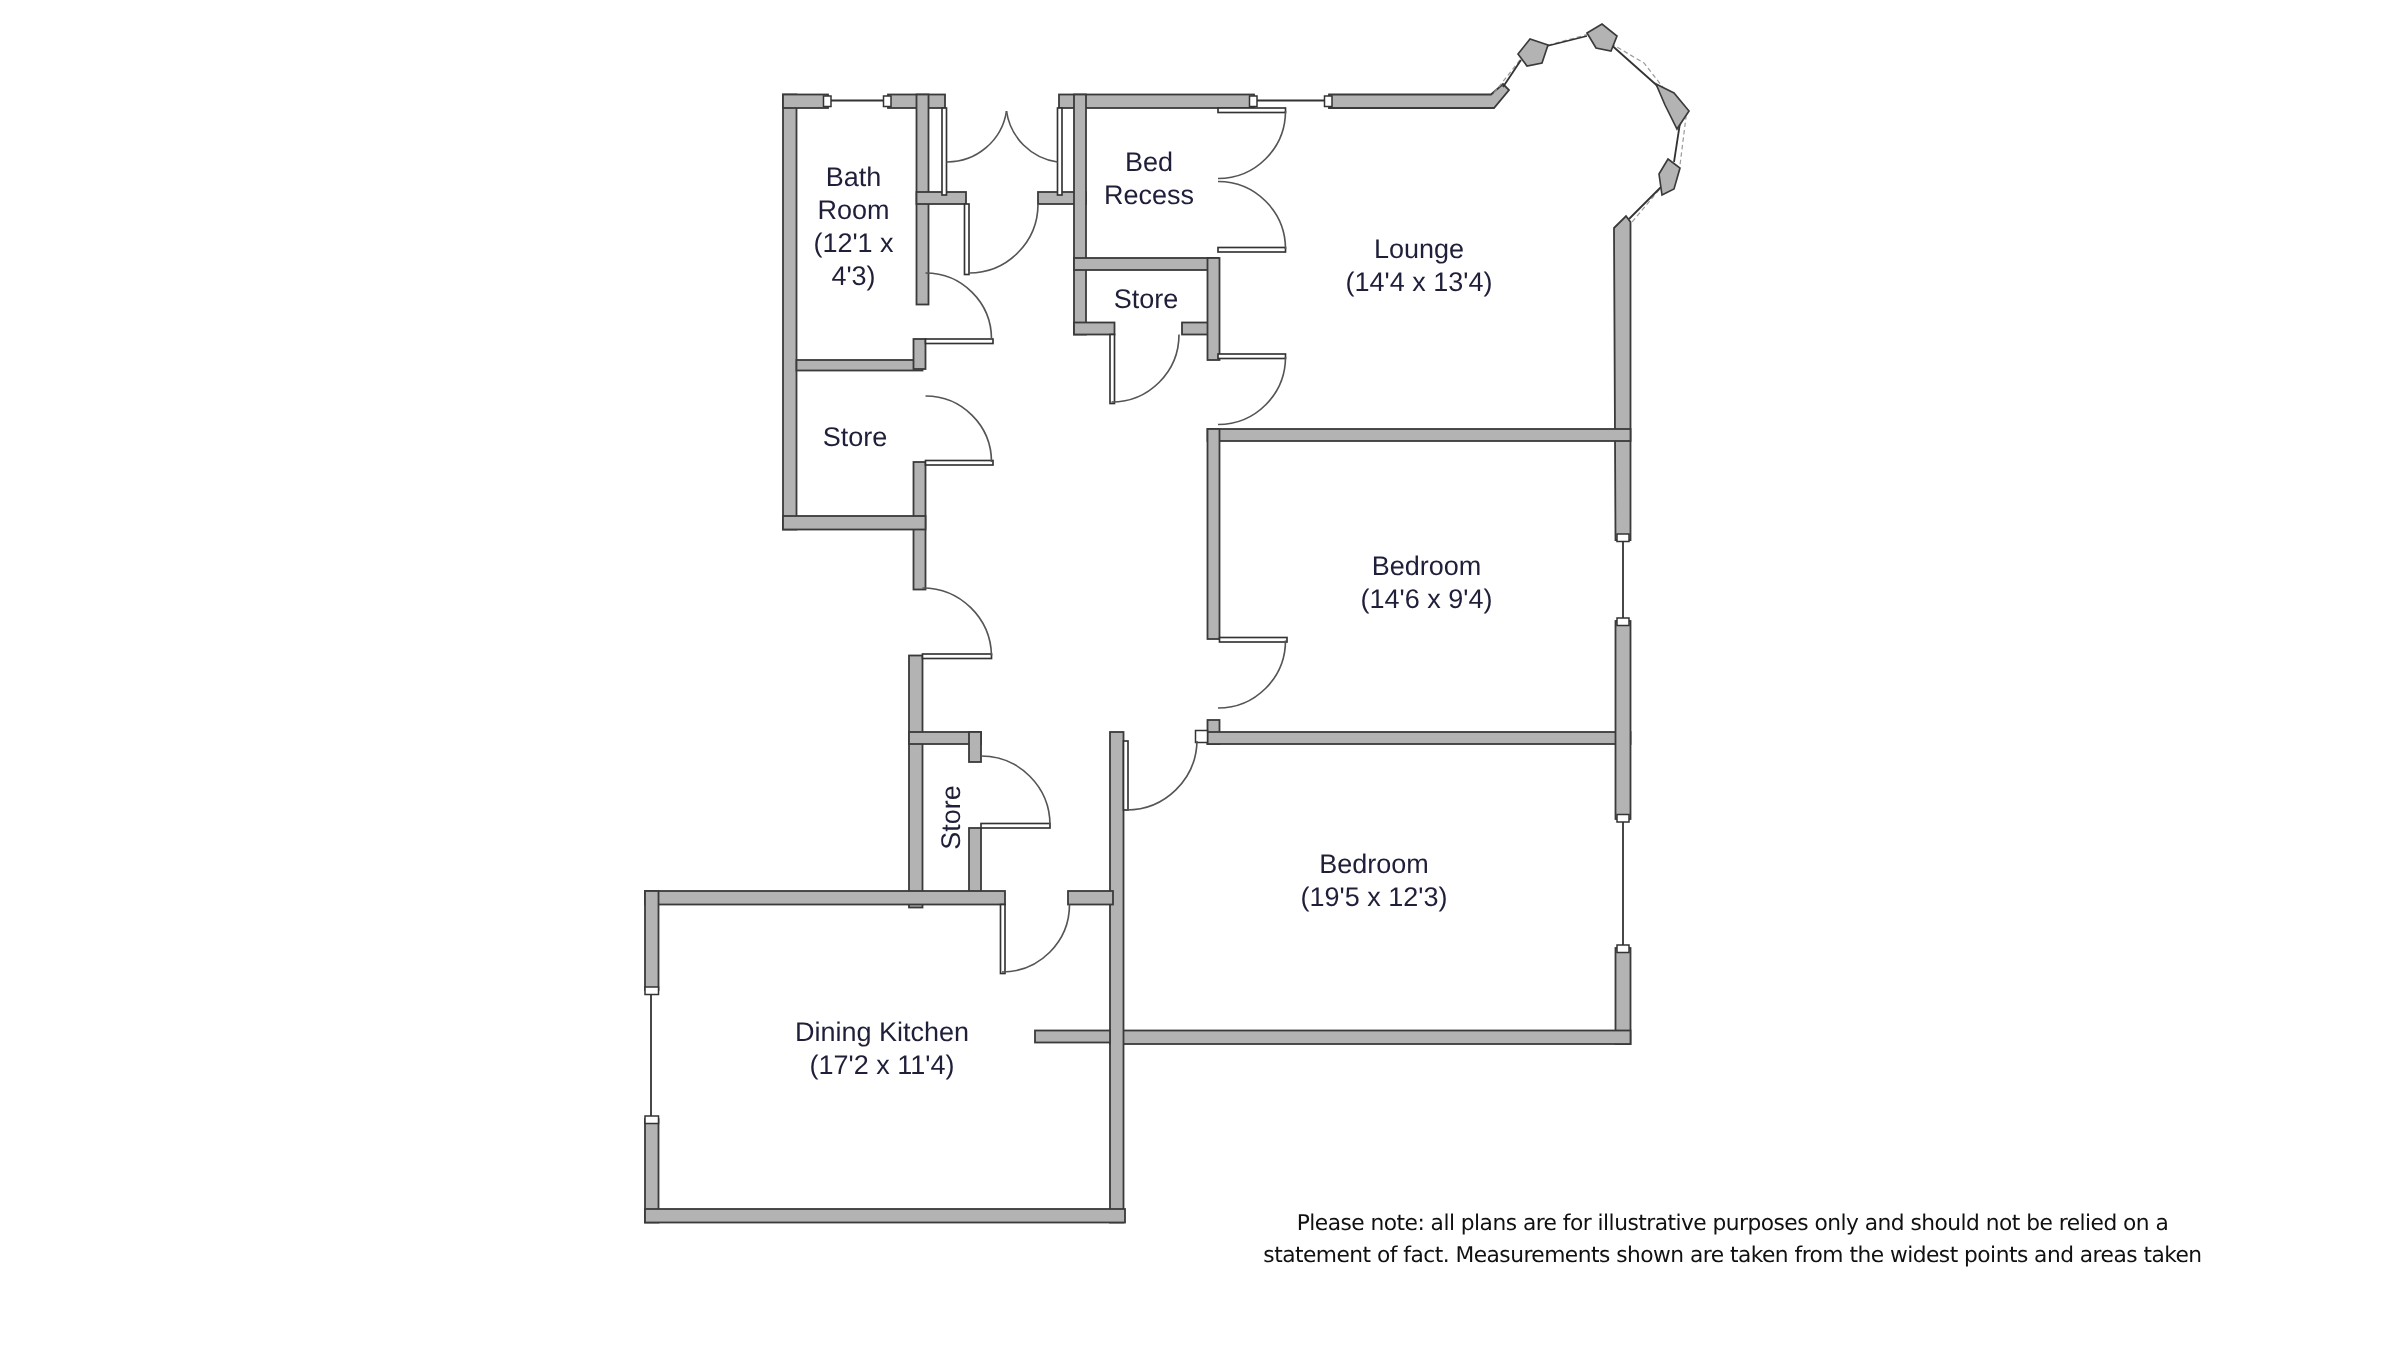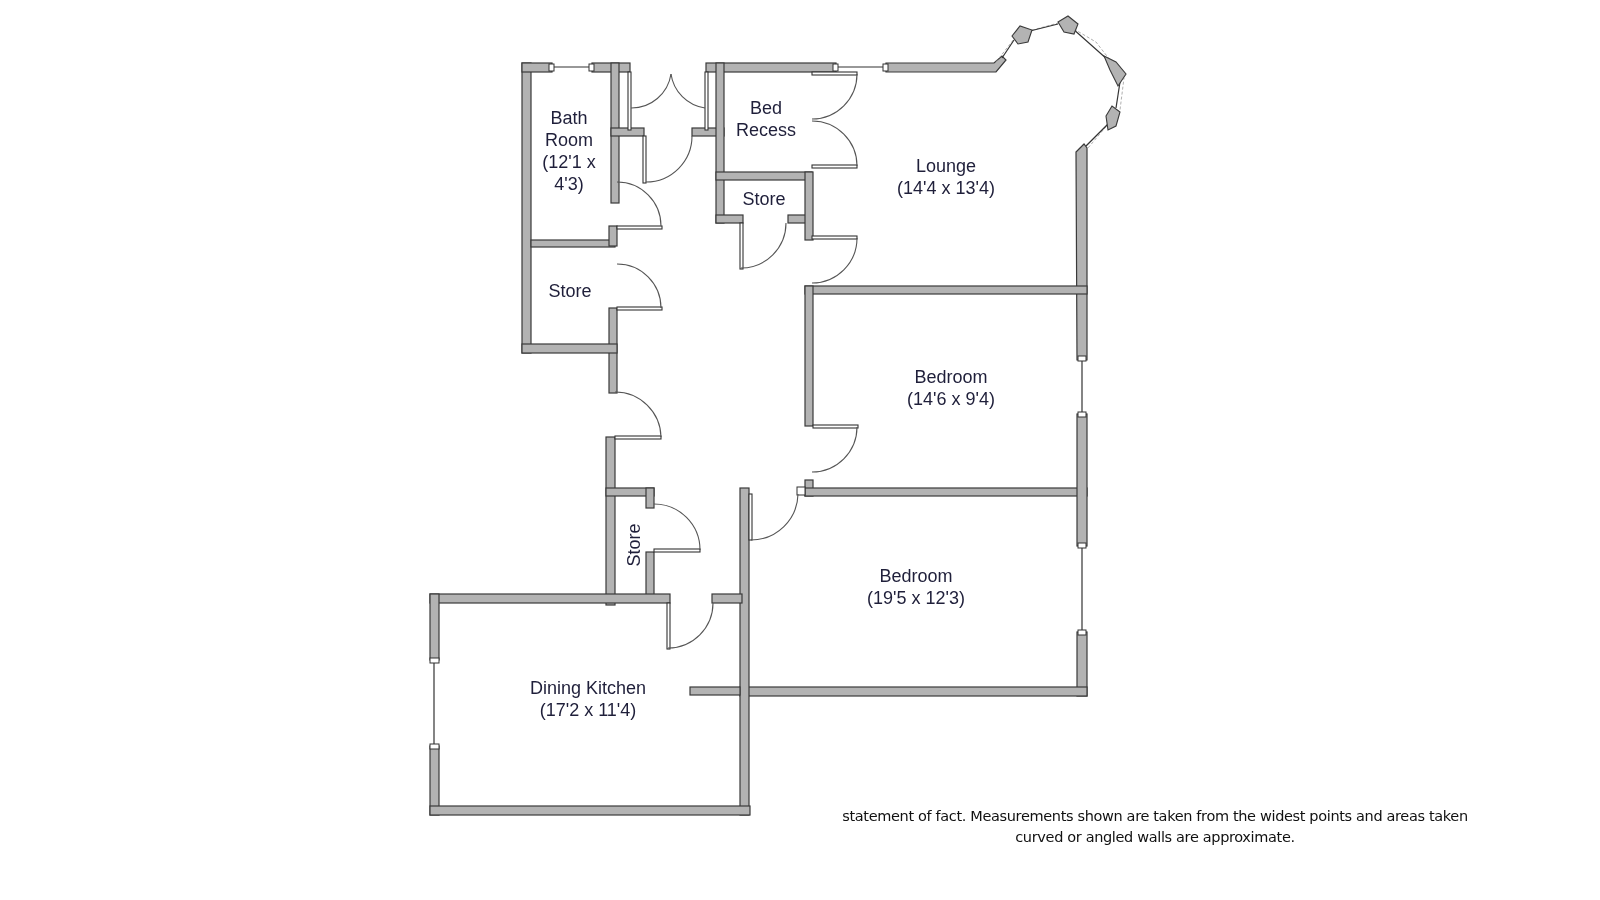--- a/index.html
+++ b/index.html
@@ -186,15 +186,15 @@
     <text class="room-label" x="916" y="604">(19'5 x 12'3)</text>
 
     <text class="room-label" x="640" y="545" transform="rotate(-90 640 545)">Store</text>
 
     <text class="room-label" x="588" y="694">Dining Kitchen</text>
     <text class="room-label" x="588" y="716">(17'2 x 11'4)</text>
   </g>
 </svg>
 
 <div class="note">
+  <span>Please note: all plans are for illustrative purposes only and should not be relied on a</span>
   <span>statement of fact. Measurements shown are taken from the widest points and areas taken</span>
-  <span>curved or angled walls are approximate.</span>
 </div>
 
 </body></html>

